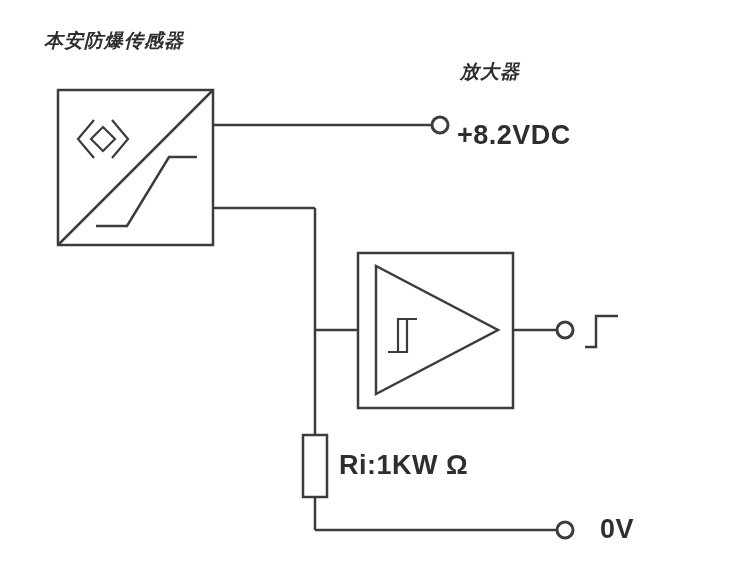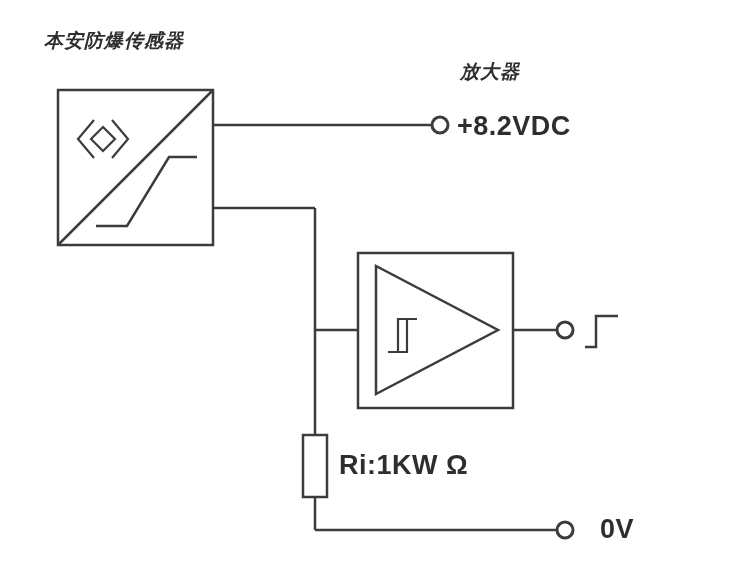--- a/index.html
+++ b/index.html
@@ -32,21 +32,21 @@
     letter-spacing: 1px;
     font-style: italic;
   }
   .lbl-val {
     font-size: 27px;
     font-weight: 700;
     letter-spacing: 0.5px;
   }
   .t-sensor   { left: 44px;  top: 28px;  }
   .t-amp      { left: 460px; top: 28px; margin-top: 31px;  }
-  .t-supply   { left: 457px; top: 111px; }
+  .t-supply   { left: 457px; top: 120px; }
   .t-resistor { left: 339px; top: 450px; }
   .t-ground   { left: 584px; top: 514px; margin-left: 16px; }
 </style>
 </head>
 <body>
 
 <div class="stage">
 
   <svg class="diagram" width="750" height="566" viewBox="0 0 750 566" fill="none" stroke="#3c3c3c" stroke-width="2.5" stroke-linejoin="miter">
 

